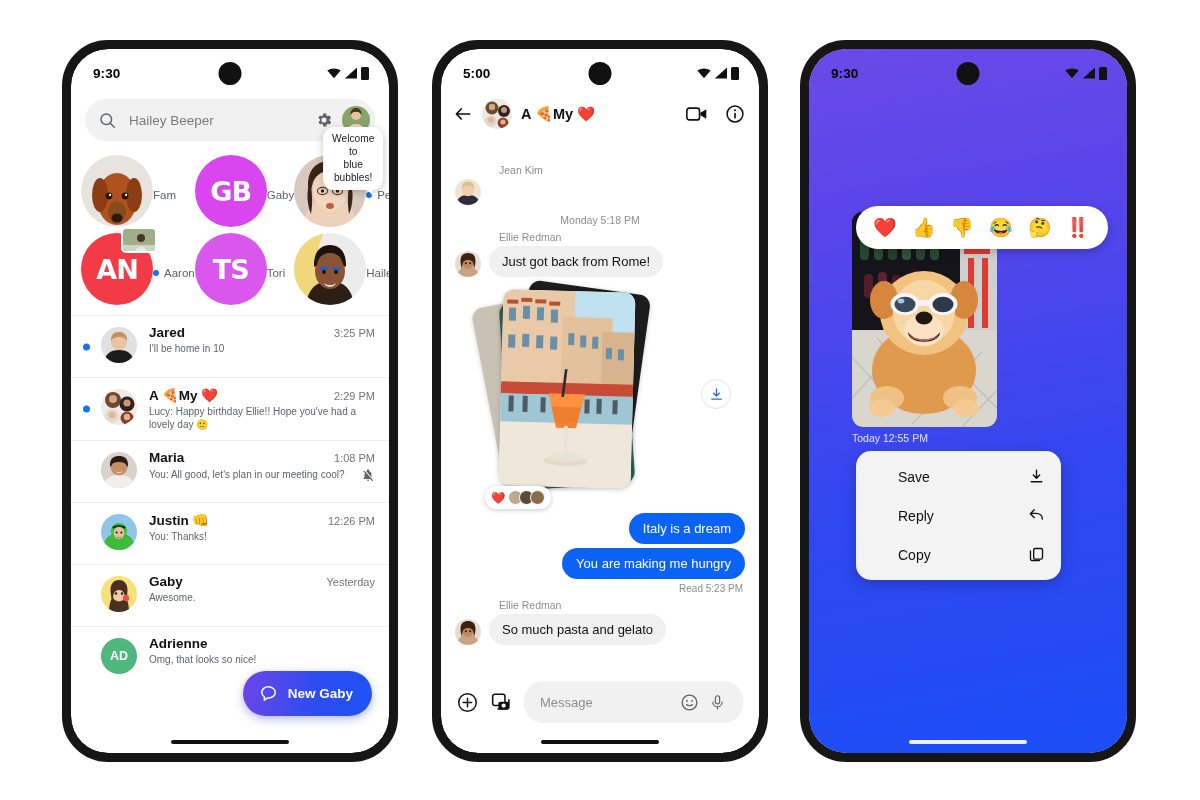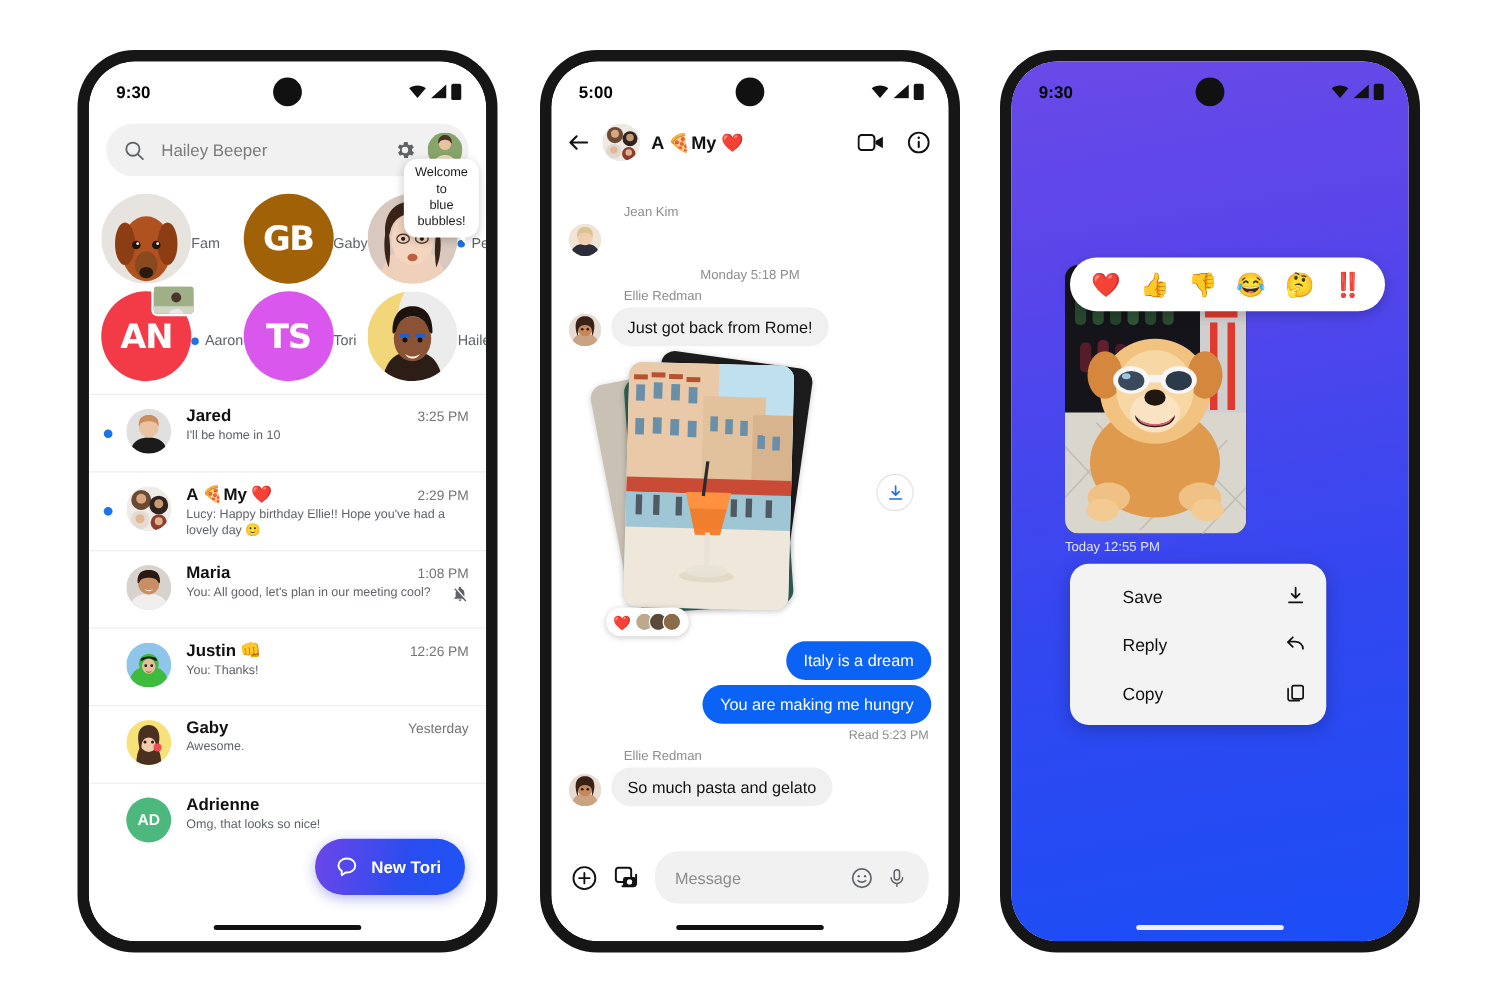--- a/index.html
+++ b/index.html
@@ -305,21 +305,21 @@
               <circle cx="29.1" cy="39.9" r="1.1" fill="#fff"></circle>
                 <circle cx="45.1" cy="39.9" r="1.1" fill="#fff"></circle>
             </svg>
           </div>
           <div class="story-name">
             <span>Fam</span>
           </div>
         </div>
 
         <div class="story">
-          <div class="story-av" style="background:#a16207">
+          <div class="story-av" style="background:#d946ef">
             <span class="mono-initials">GB</span>
           </div>
           <div class="story-name">
             <span>Gaby</span>
           </div>
         </div>
 
         <div class="story">
           <div class="tooltip">Welcome to
 blue bubbles!</div>
@@ -526,21 +526,21 @@
               <span class="txt">Omg, that looks so nice!</span>
             </div>
           </div>
         </div>
       </div>
 
       <div class="fab">
         <svg width="19" height="19" viewBox="0 0 24 24">
           <path d="M12 3.5c-4.7 0-8.5 3.2-8.5 7.2 0 2.3 1.3 4.3 3.3 5.6v4.2l3.9-2.9c.4.05.9.08 1.3.08 4.7 0 8.5-3.2 8.5-7 0-3.9-3.8-7.2-8.5-7.2z" fill="none" stroke="#fff" stroke-width="1.9" stroke-linejoin="round"></path>
         </svg>
-        <span>New Tori</span>
+        <span>New Gaby</span>
       </div>
       <div class="homebar"></div>
     </div>
   </div>
 
   <div class="phone" id="phone2">
     <div class="screen">
 
       <div class="statusbar">
         <div class="status-time">5:00</div>

